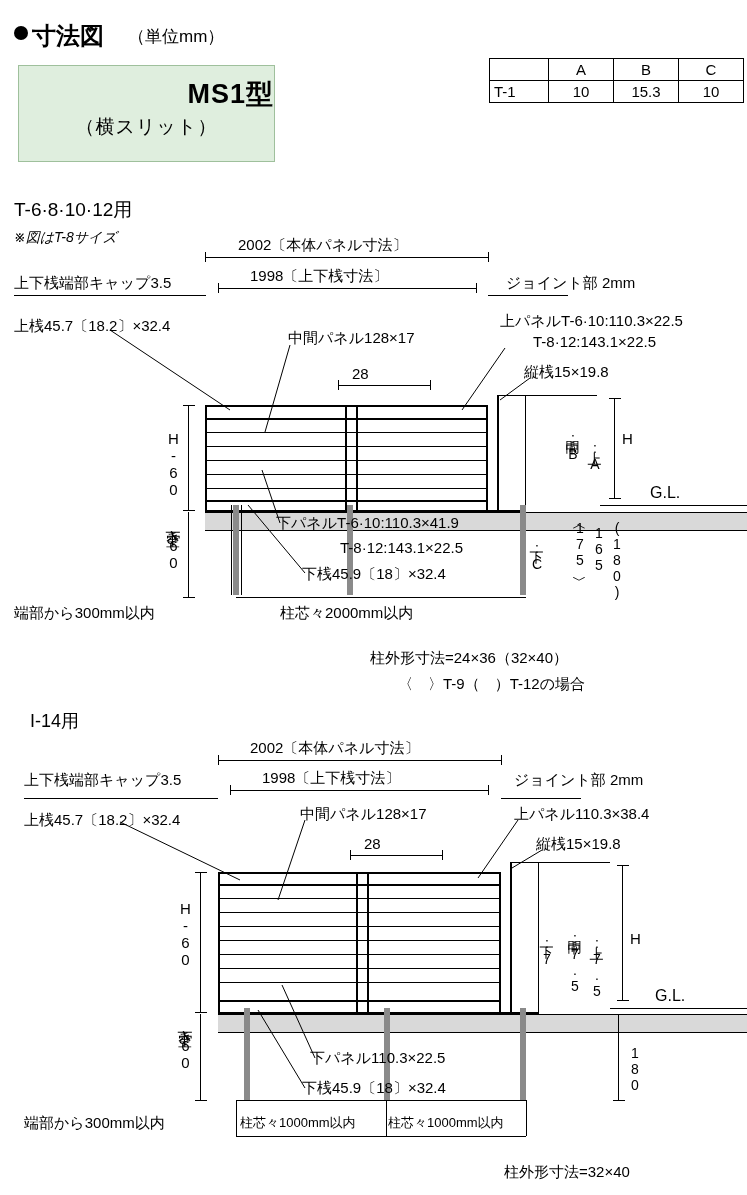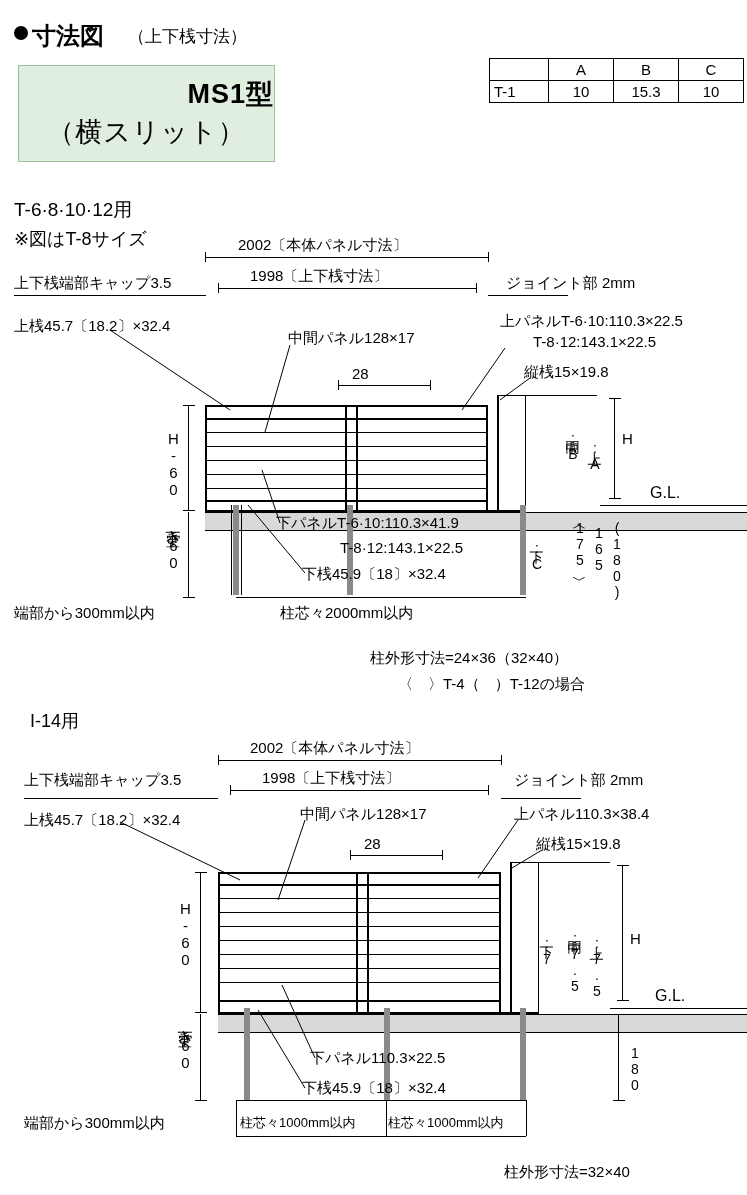--- a/index.html
+++ b/index.html
@@ -19,39 +19,39 @@
   .vl2{width:2px;}
 
   
   #title-dot{position:absolute;left:14px;top:26px;width:14px;height:14px;border-radius:50%;background:#000;}
   #title-main{position:absolute;left:32px;top:20px;font-size:24px;font-weight:bold;}
   #title-unit{position:absolute;left:128px;top:25px;font-size:17px;}
 
   
   #model-box{position:absolute;left:18px;top:65px;width:255px;height:95px;background:#dfeede;border:1px solid #9fc09c;}
   #model-l1{position:absolute;left:0;top:10px;width:100%;text-align:right;font-size:27px;letter-spacing:1px;font-weight:bold;}
-  #model-l2{position:absolute;left:0;top:48px;width:100%;text-align:center;font-size:27px;letter-spacing:1px;}
+  #model-l2{position:absolute;left:0;top:48px;width:100%;text-align:center;font-size:19px;letter-spacing:1px;}
 
   
   #spec-table{position:absolute;left:489px;top:58px;border-collapse:collapse;font-size:15px;}
   #spec-table td,#spec-table th{border:1px solid #000;padding:1px 6px;text-align:center;font-weight:normal;height:19px;}
   #spec-table td.rh{text-align:left;padding-left:4px;width:48px;}
   #spec-table th{width:52px;}
   #spec-table td.val{width:52px;}
 
   
   .ground{position:absolute;background:#d9d9d9;}
   .hatch{position:absolute;background:#8a8a8a;}
 </style>
 </head>
 <body>
 
 <div id="title-dot"></div>
 <div id="title-main">寸法図</div>
-<div id="title-unit">（上下桟寸法）</div>
+<div id="title-unit">（単位mm）</div>
 
 <div id="model-box">
   <div id="model-l1">MS1型</div>
   <div id="model-l2">（横スリット）</div>
 </div>
 
 <table id="spec-table">
   <tbody>
       <tr>
     <td class="rh"></td>
@@ -62,21 +62,21 @@
   <tr>
     <td class="rh">T-1</td>
     <td class="val">10</td>
     <td class="val">15.3</td>
     <td class="val">10</td>
   </tr>
 </tbody>
   </table>
 
 <div class="t" style="left:14px;top:200px;font-size:19px;">T-6·8·10·12用</div>
-<div class="t" style="left:14px;top:230px;font-size:18px;">※図はT-8サイズ</div>
+<div class="t" style="left:14px;top:230px;font-size:14px;font-style:italic;">※図はT-8サイズ</div>
 
 <div class="t" style="left:238px;top:237px;">2002〔本体パネル寸法〕</div>
 <div class="t" style="left:250px;top:268px;">1998〔上下桟寸法〕</div>
 <div class="t" style="left:14px;top:275px;">上下桟端部キャップ3.5</div>
 <div class="t" style="left:506px;top:275px;">ジョイント部 2mm</div>
 <div class="t" style="left:14px;top:318px;">上桟45.7〔18.2〕×32.4</div>
 <div class="t" style="left:288px;top:330px;">中間パネル128×17</div>
 <div class="t" style="left:500px;top:313px;">上パネルT-6·10:110.3×22.5</div>
 <div class="t" style="left:533px;top:334px;">T-8·12:143.1×22.5</div>
 <div class="t" style="left:352px;top:366px;">28</div>
@@ -146,21 +146,21 @@
 <div class="tv" style="left:610px;top:520px;font-size:14px;">(180)</div>
 
 <div class="t" style="left:276px;top:515px;">下パネルT-6·10:110.3×41.9</div>
 <div class="t" style="left:340px;top:540px;">T-8·12:143.1×22.5</div>
 <div class="t" style="left:302px;top:566px;">下桟45.9〔18〕×32.4</div>
 <div class="t" style="left:14px;top:605px;">端部から300mm以内</div>
 <div class="t" style="left:280px;top:605px;">柱芯々2000mm以内</div>
 <div class="ln hl" style="left:236px;top:597px;width:290px;"></div>
 
 <div class="t" style="left:370px;top:650px;">柱外形寸法=24×36（32×40）</div>
-<div class="t" style="left:398px;top:676px;">〈　〉T-4（　）T-12の場合</div>
+<div class="t" style="left:398px;top:676px;">〈　〉T-9（　）T-12の場合</div>
 
 <div class="ln" style="left:218px;top:330px;width:1px;height:0;"></div>
 <svg class="abs" style="left:0;top:0;width:747px;height:1195px;pointer-events:none;">
   <line x1="110" y1="330" x2="230" y2="410" stroke="#000" stroke-width="1"></line>
   <line x1="290" y1="345" x2="265" y2="432" stroke="#000" stroke-width="1"></line>
   <line x1="505" y1="348" x2="462" y2="410" stroke="#000" stroke-width="1"></line>
   <line x1="530" y1="378" x2="500" y2="400" stroke="#000" stroke-width="1"></line>
   <line x1="280" y1="523" x2="262" y2="470" stroke="#000" stroke-width="1"></line>
   <line x1="305" y1="573" x2="248" y2="505" stroke="#000" stroke-width="1"></line>
 </svg>

